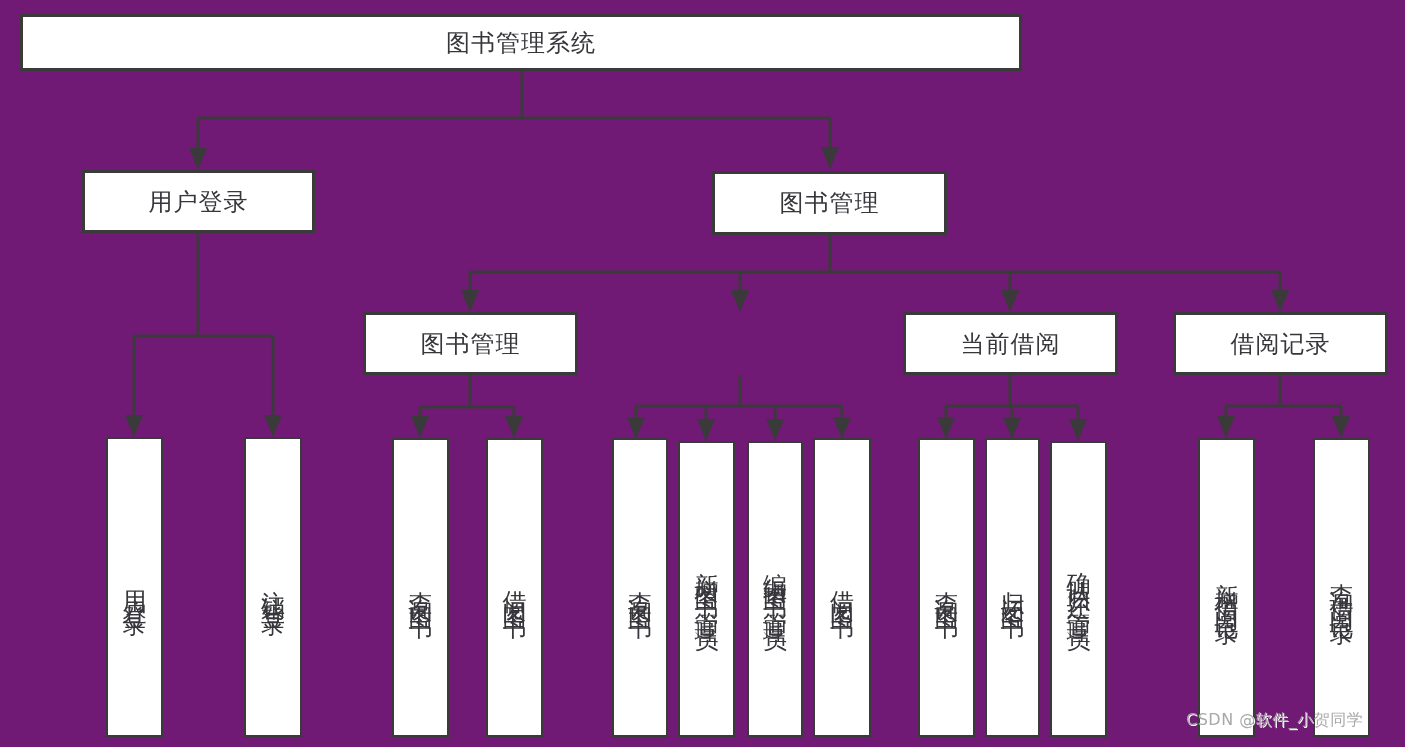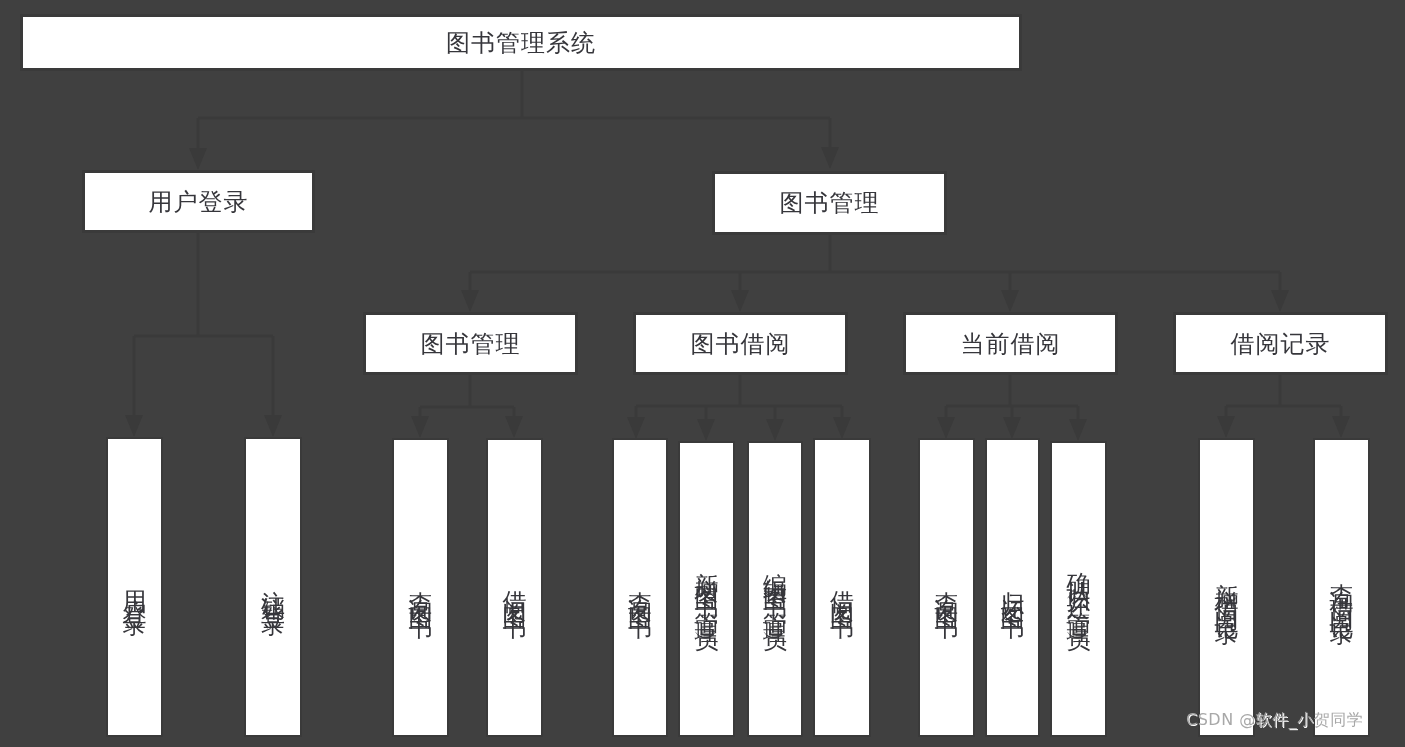--- a/index.html
+++ b/index.html
@@ -1,20 +1,20 @@
 <!DOCTYPE html>
 <html><head>
 <meta charset="utf-8">
 <style>
   html, body { margin: 0; padding: 0; background: #ffffff; }
   .canvas {
     position: relative;
     width: 1405px;
     height: 747px;
-    background: #404040;
+    background: #701a75;
     font-family: "DejaVu Sans", "Liberation Sans", sans-serif;
     overflow: hidden;
   }
   svg.connectors {
     position: absolute;
     left: 0; top: 0;
     width: 1405px; height: 747px;
   }
   .node {
     position: absolute;
@@ -84,21 +84,20 @@
       M1217 416 L1235 416 L1226 438 Z
       M1332 416 L1350 416 L1341 438 Z"></path>
   </svg>
 
   <div class="node h-node" style="left:20px; top:14px; width:1002px; height:57px;">图书管理系统</div>
 
   <div class="node h-node" style="left:82px; top:170px; width:233px; height:63px;">用户登录</div>
   <div class="node h-node" style="left:712px; top:171px; width:235px; height:64px;">图书管理</div>
 
   <div class="node h-node" style="left:363px; top:312px; width:215px; height:63px;">图书管理</div>
-  <div class="node h-node" style="left:633px; top:312px; width:215px; height:63px;">图书借阅</div>
   <div class="node h-node" style="left:903px; top:312px; width:215px; height:63px;">当前借阅</div>
   <div class="node h-node" style="left:1173px; top:312px; width:215px; height:63px;">借阅记录</div>
 
   <div class="node v-node" style="left:106px; top:437px; width:57px; height:300px;">用户登录</div>
   <div class="node v-node" style="left:244px; top:437px; width:58px; height:300px;">注销登录</div>
 
   <div class="node v-node" style="left:392px; top:438px; width:57px; height:299px;">查询图书</div>
   <div class="node v-node" style="left:486px; top:438px; width:57px; height:299px;">借阅图书</div>
 
   <div class="node v-node" style="left:612px; top:438px; width:56px; height:299px;">查询图书</div>

